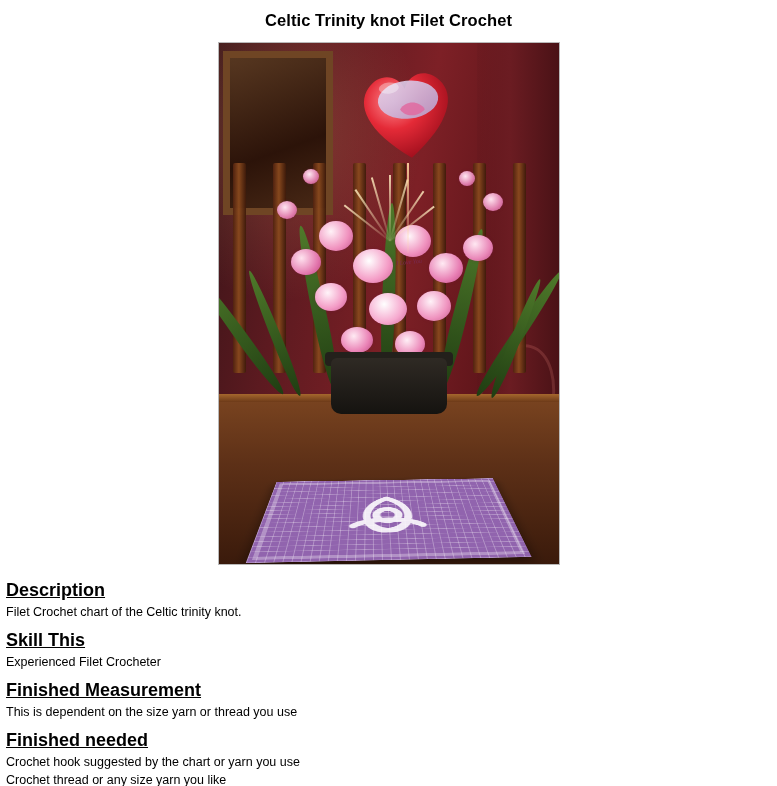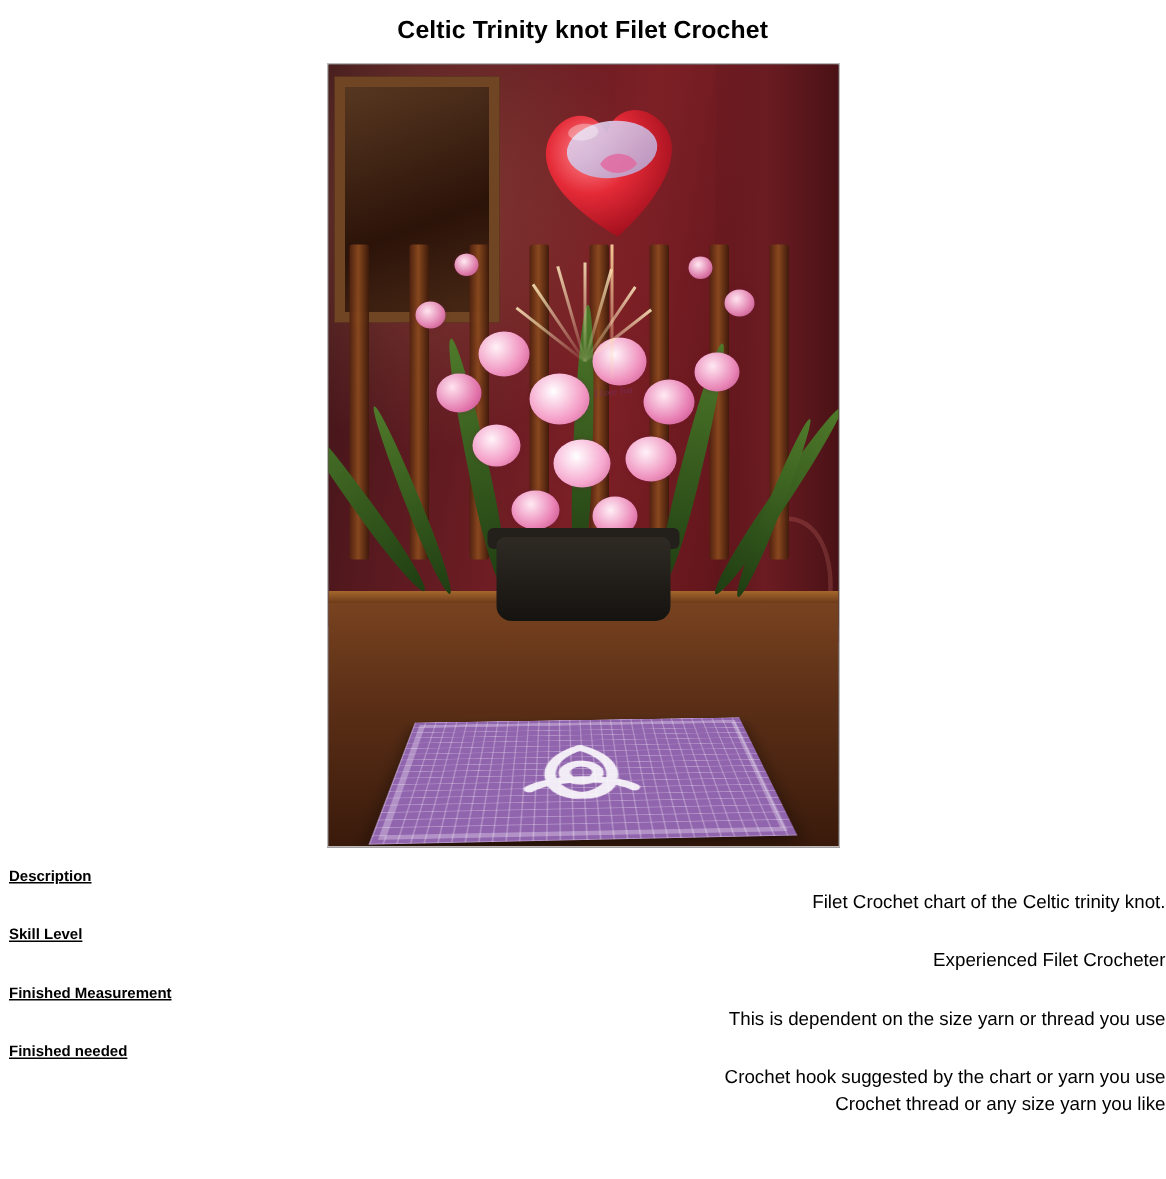--- a/index.html
+++ b/index.html
@@ -212,29 +212,28 @@
   }
   
   .details {
     margin: 13px 0 0 6px;
     font-size: 12.5px;
     line-height: 1.38;
   }
   .section-head {
     font-weight: bold;
     text-decoration: underline;
-    font-size: 10px;
+    font-size: 18px;
     margin-top: 7px;
     margin-bottom: 1px;
   }
   .section-head:first-child { margin-top: 0; }
   .section-line {
     font-size: 12.5px;
     margin: 0 0 1px 0;
-    text-align: right;
   }
 </style>
 </head>
 <body>
 
 <div class="page">
 
   <div class="doc-title">Celtic Trinity knot Filet Crochet</div>
 
   <div class="photo-wrap">
@@ -337,21 +336,21 @@
         </div>
       </div>
     </div>
   </div>
 
   <div class="details">
 
     <div class="section-head">Description</div>
     <div class="section-line">Filet Crochet chart of the Celtic trinity knot.</div>
 
-    <div class="section-head">Skill Level</div>
+    <div class="section-head">Skill This</div>
     <div class="section-line">Experienced Filet Crocheter</div>
 
     <div class="section-head">Finished Measurement</div>
     <div class="section-line">This is dependent on the size yarn or thread you use</div>
 
     <div class="section-head">Finished needed</div>
     <div class="section-line">Crochet hook suggested by the chart or yarn you use</div>
     <div class="section-line">Crochet thread or any size yarn you like</div>
 
   </div>

